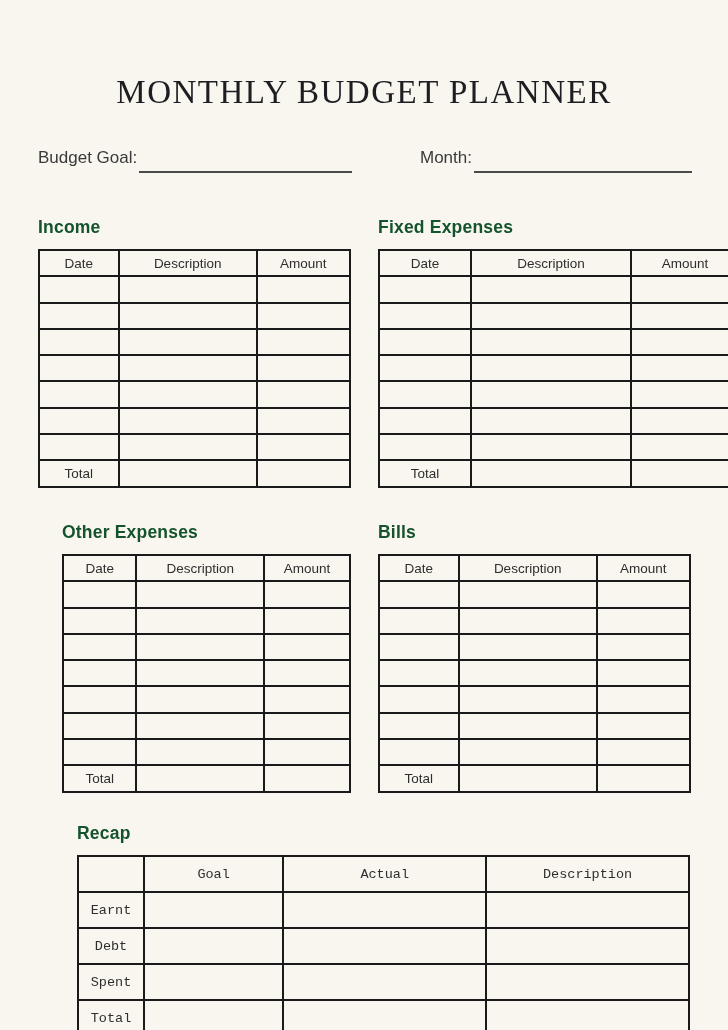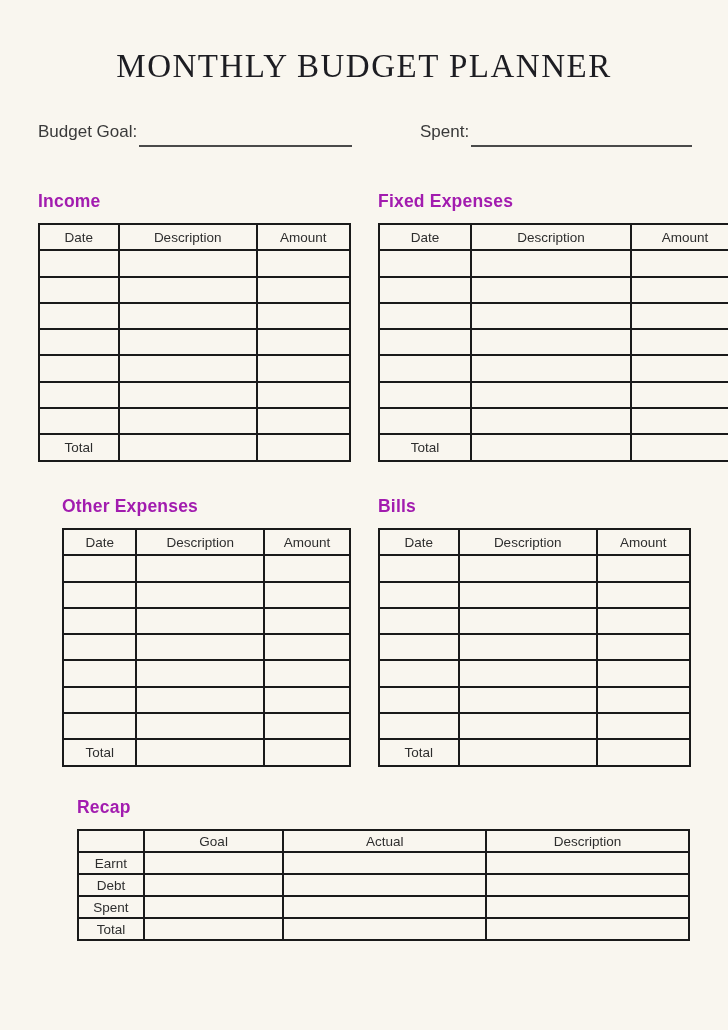--- a/index.html
+++ b/index.html
@@ -4,21 +4,21 @@
 <style>
   * { margin:0; padding:0; box-sizing:border-box; }
   html,body { width:728px; height:1030px; }
   body {
     background:#F9F6EF;
     font-family:"Liberation Sans", sans-serif;
     color:#2E2E2E;
     position:relative;
     overflow:hidden;
   }
-  .page { position:absolute; inset:0; }
+  .page { position:absolute; inset:0;margin-top:26px; }
 
   
   .title {
     position:absolute; left:0; top:48px; width:728px;
     text-align:center;
     font-family:"Liberation Serif", serif;
     font-weight:400;
     font-size:33px;
     letter-spacing:1.5px;
     color:#1D1D22;
@@ -39,60 +39,60 @@
 
   
   .section { position:absolute; }
   #income-section         { left:38px;  top:191px; width:313px; }
   #fixed-expenses-section { left:378px; top:191px; width:362px; }
   #other-expenses-section { left:38px;  top:496px; width:313px;padding-left:24px; }
   #bills-section          { left:378px; top:496px; width:313px; }
   #recap-section          { left:38px;  top:797px; width:652px;padding-left:39px; }
 
   .section-title {
-    font-size:17.5px; font-weight:700; color:#a21caf;
+    font-size:17.5px; font-weight:700; color:#14532d;
     margin-bottom:11px; letter-spacing:0.2px;
   }
 
   table { width:100%; border-collapse:collapse; table-layout:fixed; }
   th, td {
     border:2px solid #1A1A1A;
     font-size:13.5px; font-weight:400;
     text-align:center; vertical-align:middle;
     color:#2E2E2E; padding:0;
     background:transparent;
   }
 
   
   .ledger-table th, .ledger-table td { height:26.3px; }
   .ledger-table .c-date { width:25.6%; }
   .ledger-table .c-desc { width:44.4%; }
   .ledger-table .c-amt  { width:30%; }
 
   
-  .recap-table th, .recap-table td { height:22px; }
+  .recap-table th, .recap-table td { height:36px;font-family:Liberation Mono, monospace; }
   .recap-table .c-head { width:10.8%; }
   .recap-table .c-goal { width:22.8%; }
   .recap-table .c-act  { width:33.2%; }
   .recap-table .c-diff { width:33.2%; }
 </style>
 </head>
 <body>
 
 <div class="page">
 
   <h1 class="title">MONTHLY BUDGET PLANNER</h1>
 
   <div class="field" id="budget-goal-field">
     <span class="field-label">Budget Goal:</span>
     <span class="field-line"></span>
   </div>
 
   <div class="field" id="month-field">
-    <span class="field-label">Spent:</span>
+    <span class="field-label">Month:</span>
     <span class="field-line"></span>
   </div>
 
   <section class="section" id="income-section">
     <h2 class="section-title">Income</h2>
     <table class="ledger-table">
       <colgroup>
           <col class="c-date">
           <col class="c-desc">
           <col class="c-amt">

